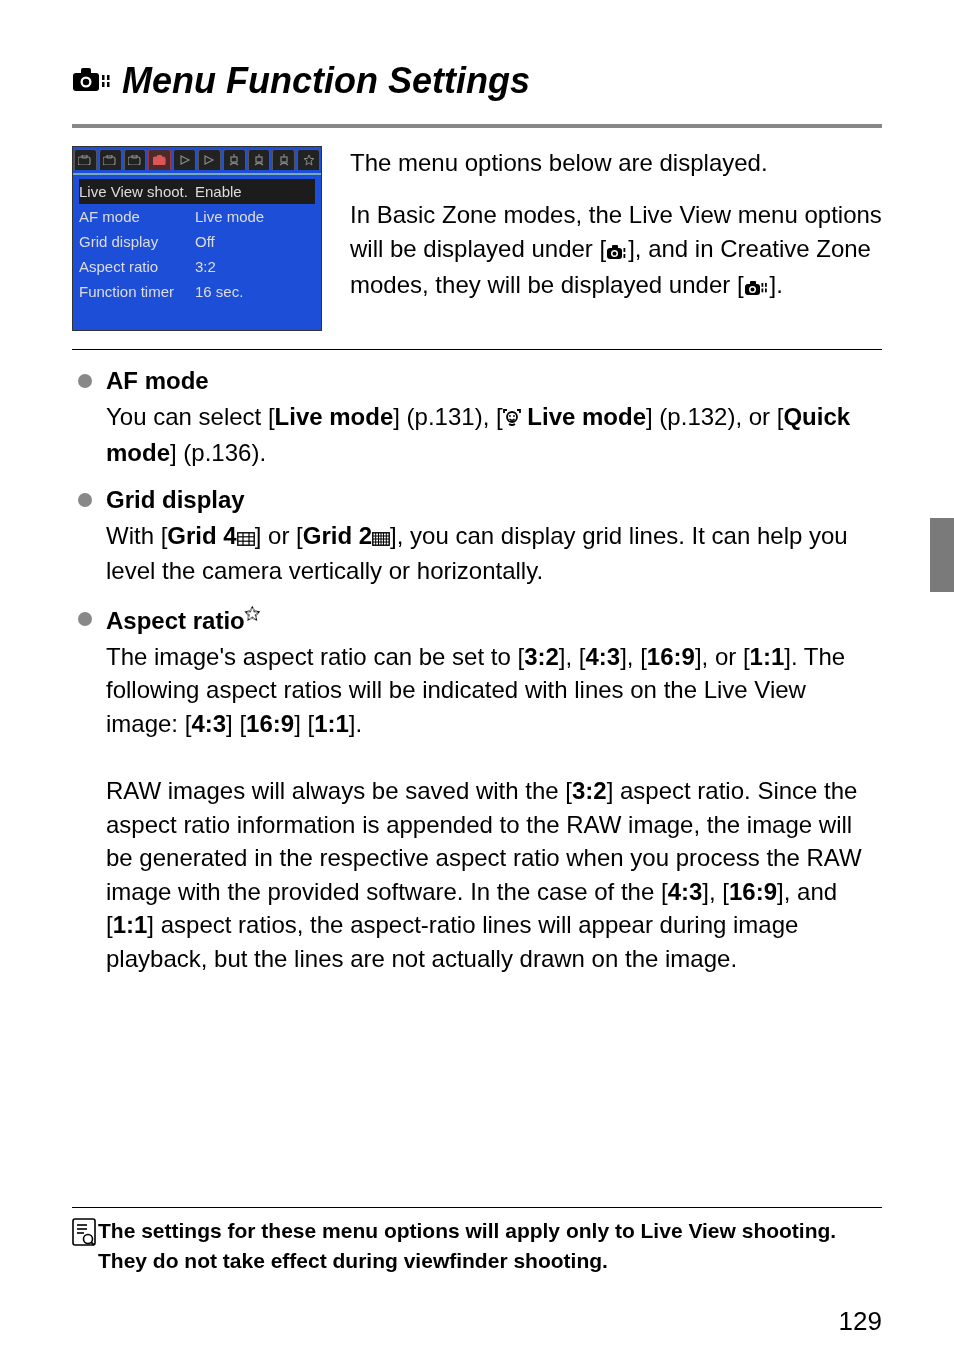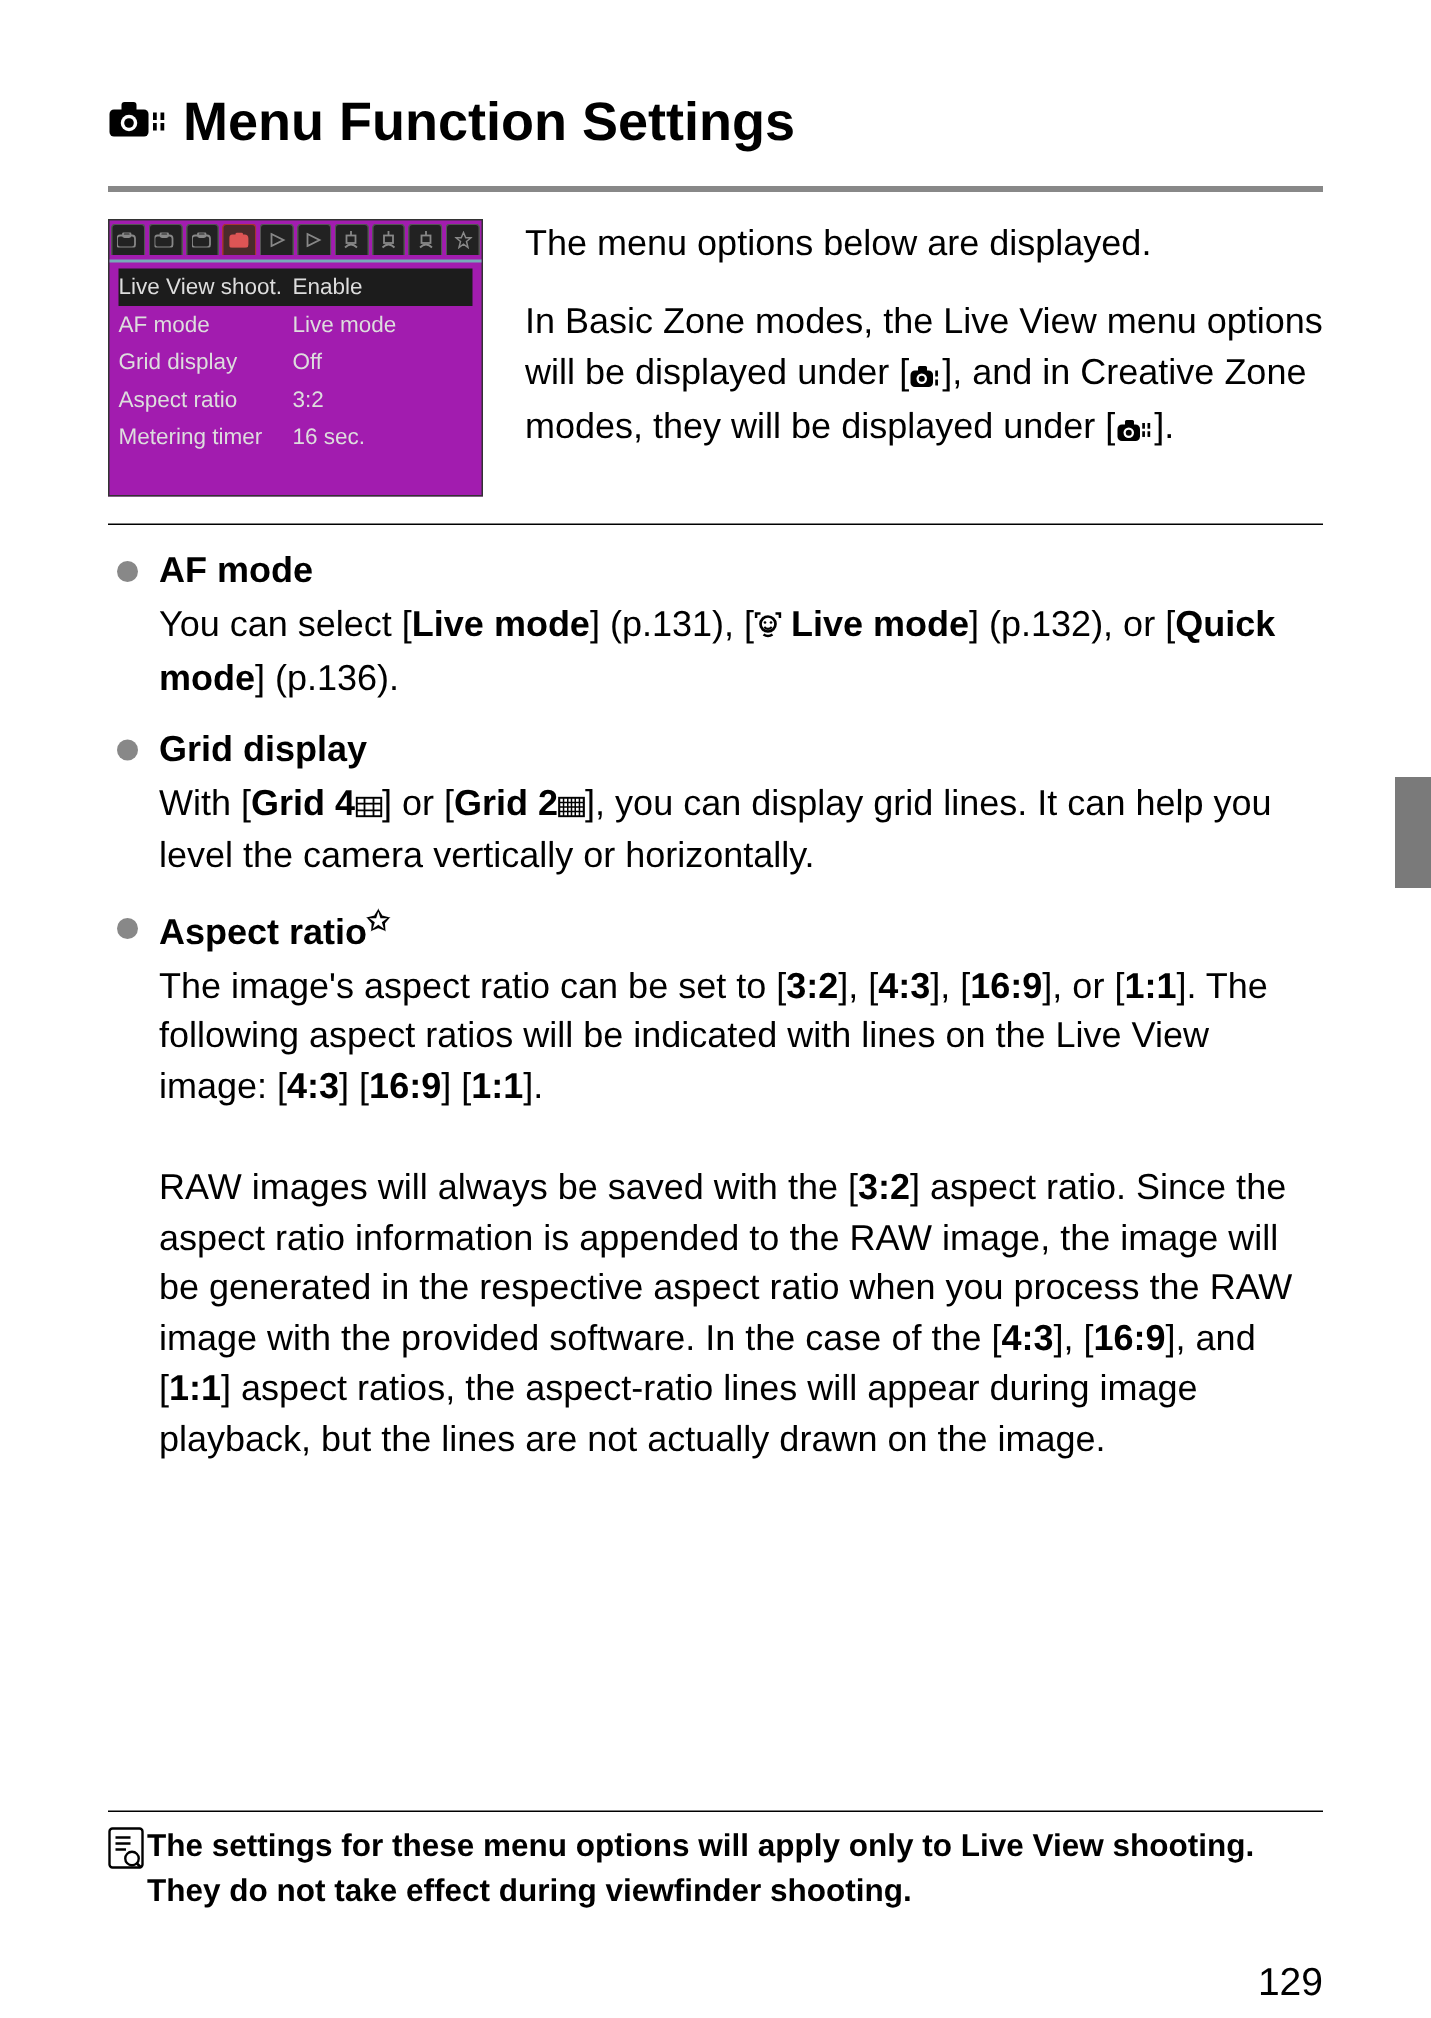--- a/index.html
+++ b/index.html
@@ -17,39 +17,40 @@
     position: relative;
     font-size: 24px;
     line-height: 1.4;
   }
   h1.title {
     display: flex;
     align-items: center;
     font-size: 36px;
     font-weight: 700;
     margin: 0 0 18px 0;
+    font-style: italic;
   }
   .title .cam-icon {
     display: inline-flex;
     align-items: center;
     margin-right: 10px;
   }
   .title-rule {
     height: 4px;
     background: #888;
     margin: 0 0 18px 0;
   }
   .top-row {
     display: flex;
     align-items: flex-start;
     gap: 28px;
   }
   .menu-screenshot {
     width: 248px;
-    background: #a21caf;
+    background: #1d4ed8;
     color: #ddd;
     font-family: Arial, sans-serif;
     font-size: 15px;
     border: 1px solid #333;
   }
   .menu-tabs {
     display: flex;
     height: 26px;
     border-bottom: 2px solid #77aab8;
   }
@@ -262,21 +263,21 @@
         </div>
         <div class="menu-row">
           <span class="lbl">Grid display</span>
           <span>Off</span>
         </div>
         <div class="menu-row">
           <span class="lbl">Aspect ratio</span>
           <span>3:2</span>
         </div>
         <div class="menu-row">
-          <span class="lbl">Metering timer</span>
+          <span class="lbl">Function timer</span>
           <span>16 sec.</span>
         </div>
       </div>
     </div>
 
     <div class="intro-text">
       <p>The menu options below are displayed.</p>
       <p>
         <span>In Basic Zone modes, the Live View menu options will be displayed under [</span><span class="icon-box"><svg width="22" height="16" viewBox="0 0 22 16">
               <rect x="1" y="4" width="15" height="11" rx="3" fill="#000"></rect>

